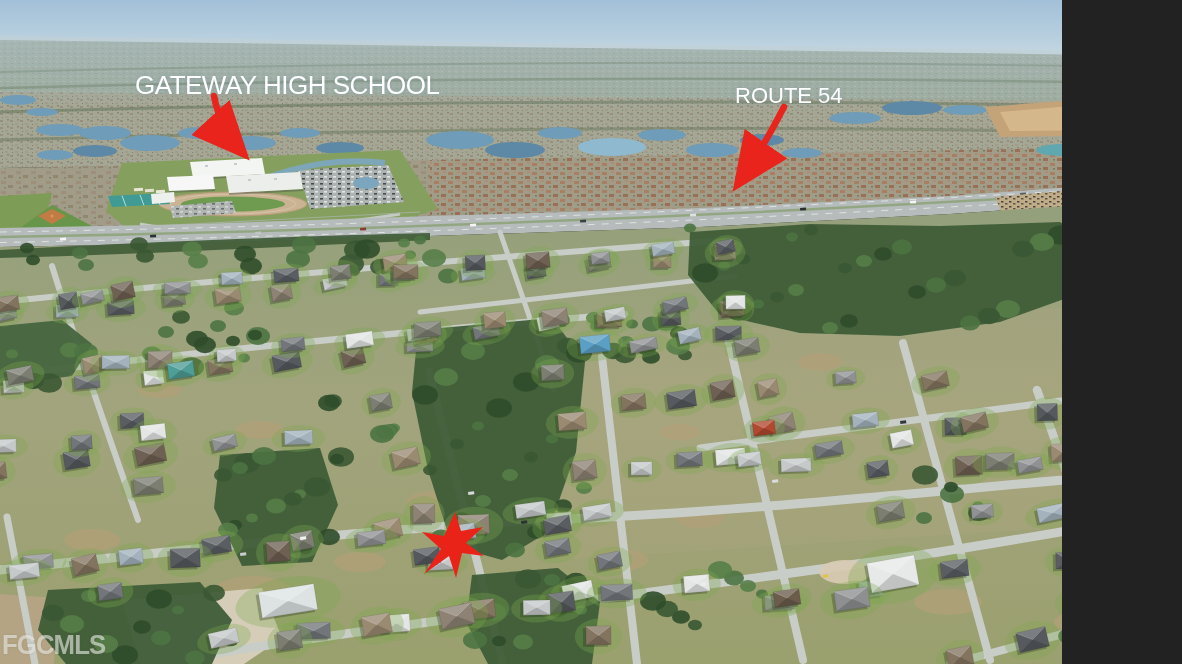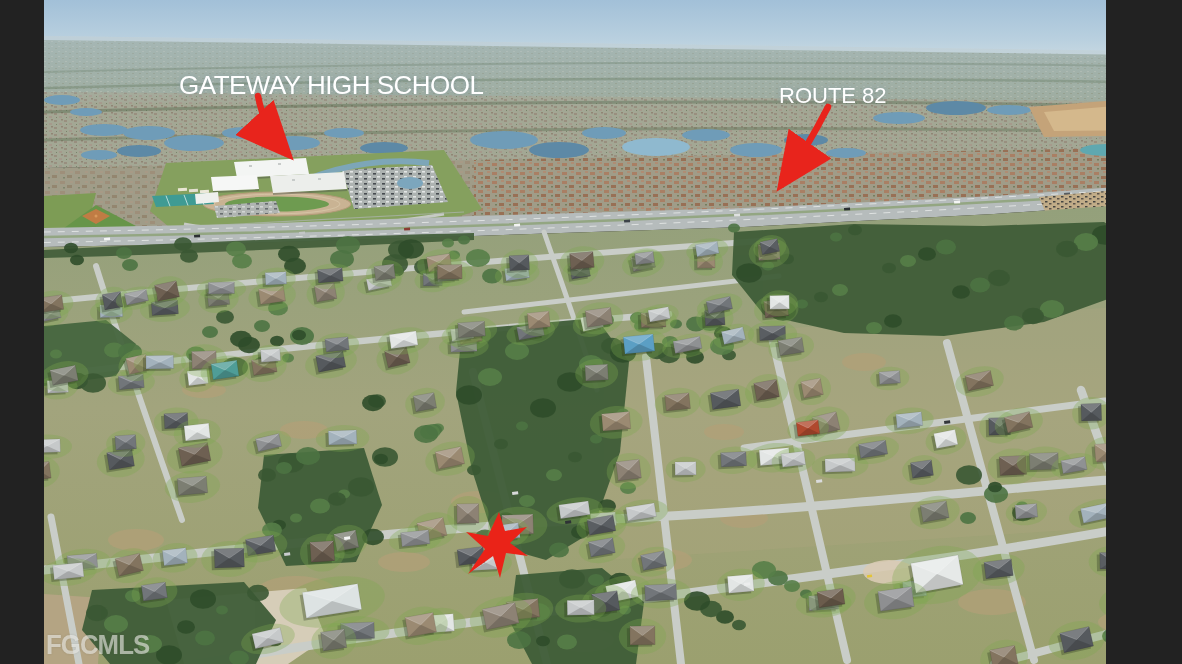--- a/index.html
+++ b/index.html
@@ -1,19 +1,18 @@
 <!DOCTYPE html>
 <html><head>
 <meta charset="utf-8">
 <style>
   html,body{margin:0;padding:0;background:#222;}
   #stage{
     position:relative;width:1062px;height:664px;overflow:hidden;
     font-family:"Liberation Sans",sans-serif;
-    margin-left:44px;
   }
   #scene,#overlay{position:absolute;left:0;top:0;width:1182px;height:664px;display:block;}
   .label{
     position:absolute;color:#ffffff;white-space:nowrap;font-weight:400;
     text-shadow:0 0 5px rgba(110,140,165,.45);
   }
   #schoolLabel{left:135px;top:70px;font-size:26px;letter-spacing:-.5px;}
   #routeLabel{left:735px;top:83px;font-size:22px;letter-spacing:0;}
   #watermark{
     position:absolute;left:2px;top:629px;font-size:28px;font-weight:700;
@@ -1699,15 +1698,15 @@
       <marker id="ah" markerWidth="10" markerHeight="8" refX="7" refY="4" orient="auto" markerUnits="strokeWidth">
         <path d="M0,0 L9,4 L0,8 Z" fill="#e8241c"></path>
       </marker>
     </defs>
     <path d="M214,96 Q220,128 241,151" fill="none" stroke-width="6.5" stroke-linecap="round" marker-end="url(#ah)" stroke="#e8241c"></path>
     <path d="M784,107 Q763,148 740,181" fill="none" stroke-width="6.5" stroke-linecap="round" marker-end="url(#ah)" stroke="#e8241c"></path>
     <polygon points="455,512 461,531 483,527 466,543 484,556 462,553 456,578 449,556 424,574 441,549 422,532 444,536" fill="#ea2318"></polygon>
   </svg>
 
   <div class="label" id="schoolLabel">GATEWAY HIGH SCHOOL</div>
-  <div class="label" id="routeLabel">ROUTE 82</div>
+  <div class="label" id="routeLabel">ROUTE 54</div>
   <div id="watermark">FGCMLS</div>
 </div>
 
 </body></html>

